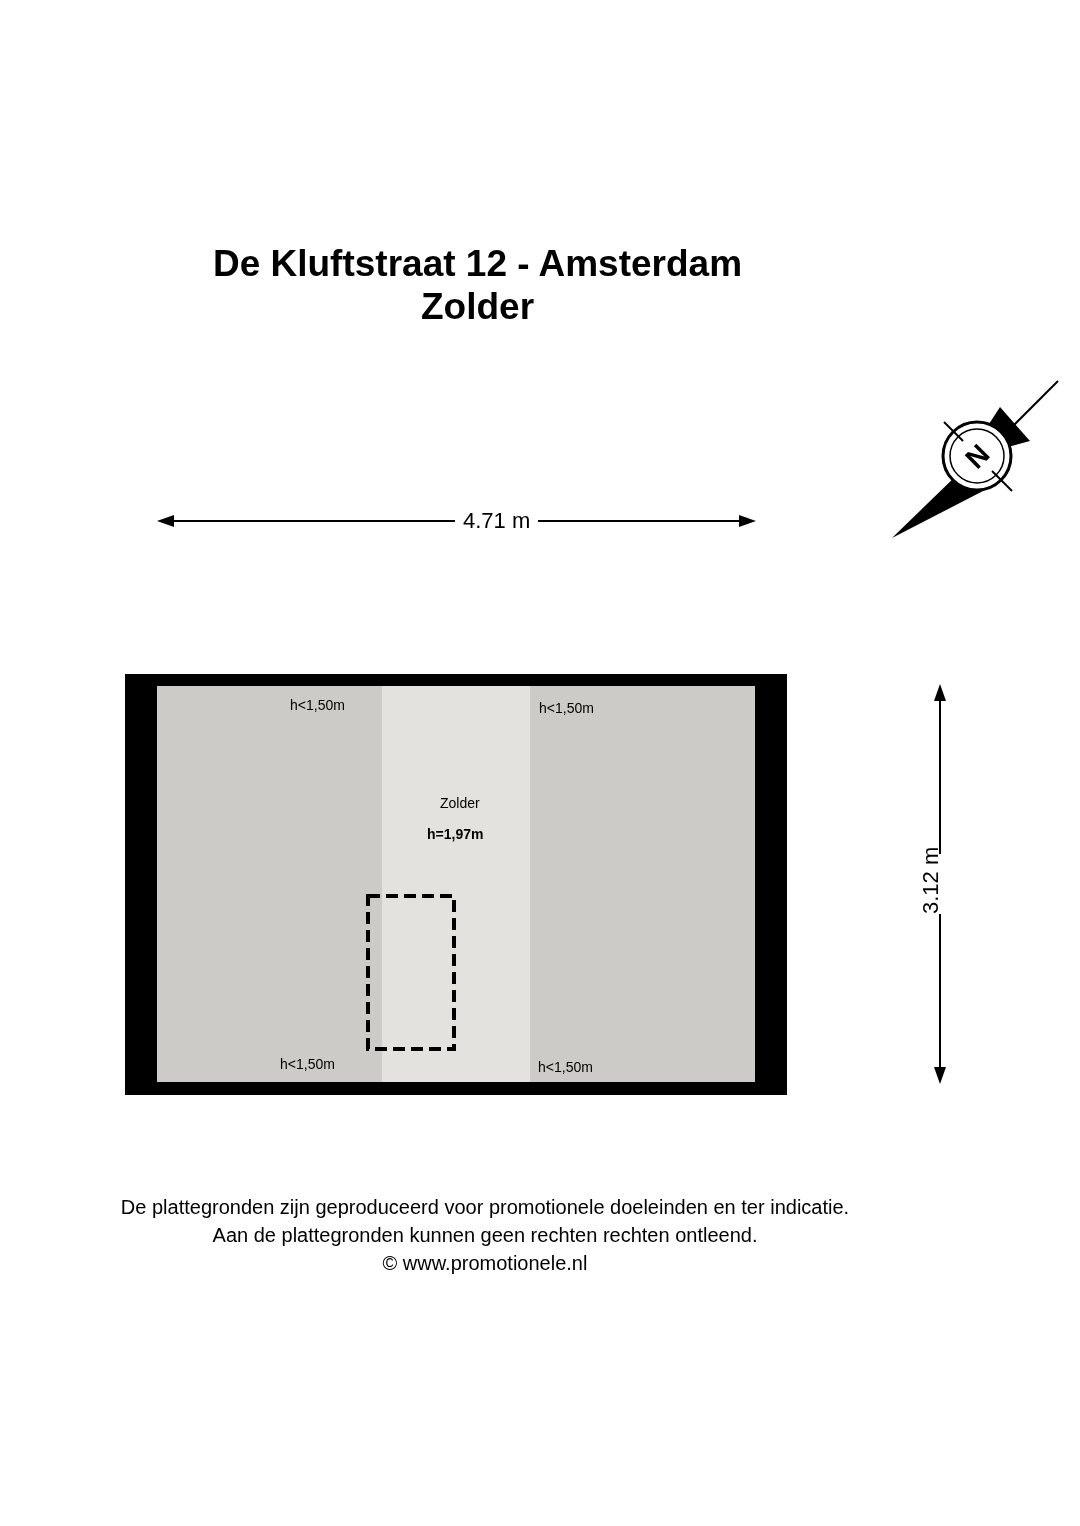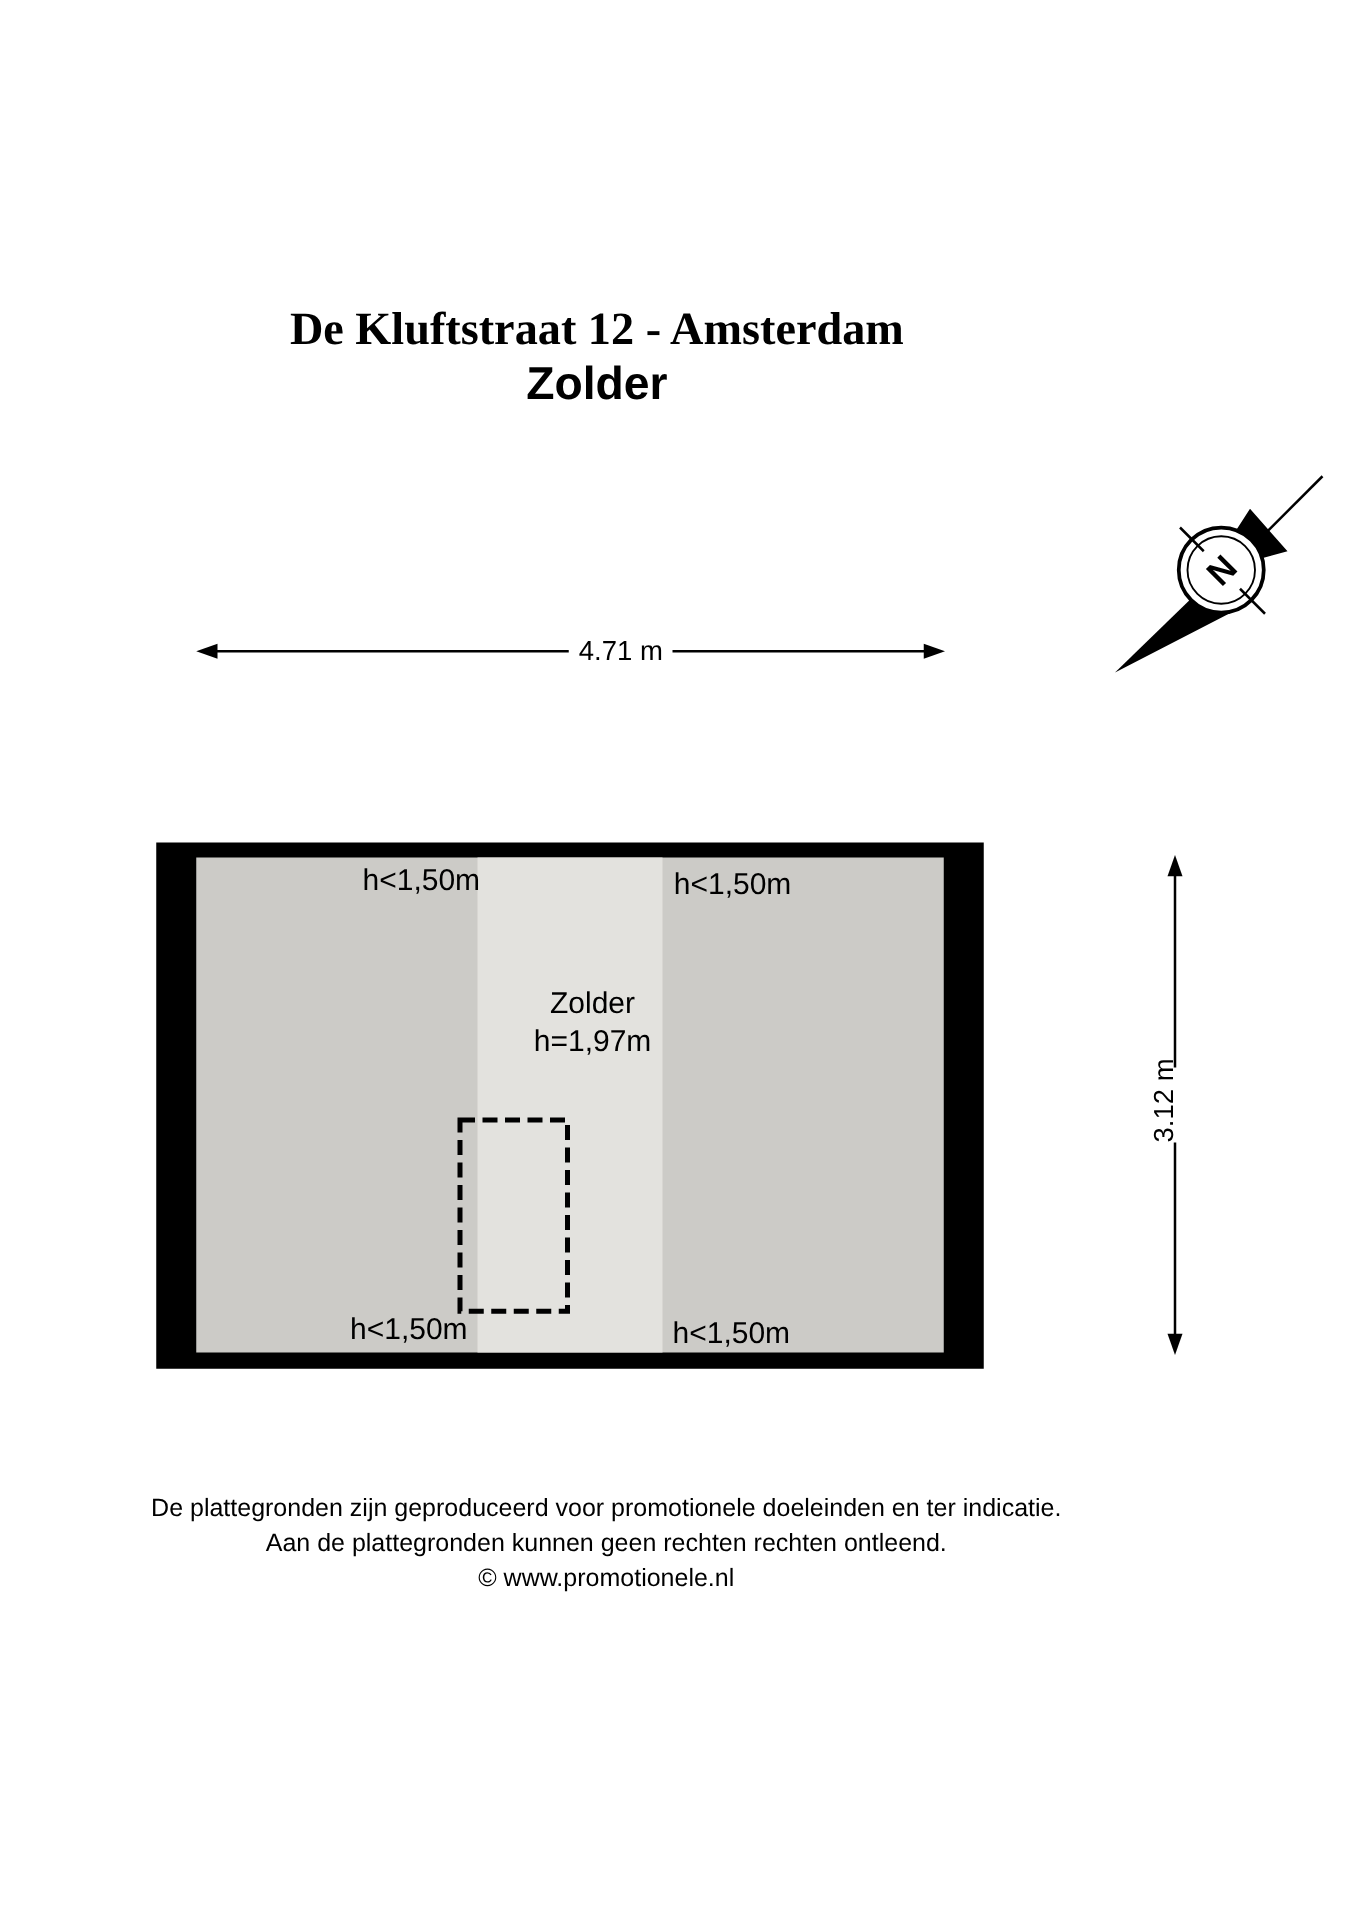--- a/index.html
+++ b/index.html
@@ -1,23 +1,23 @@
 <!DOCTYPE html>
 <html><head>
 <meta charset="utf-8">
 <style>
   html, body { margin:0; padding:0; background:#ffffff; }
   body { width:1080px; height:1526px; position:relative; overflow:hidden;
          font-family:"Liberation Sans", sans-serif; color:#000; }
   .title { position:absolute; left:0; width:955px; text-align:center;
            font-weight:bold; font-size:37px; line-height:42px; }
-  #title1 { top:243px;font-family:Liberation Serif, serif; }
+  #title1 { top:243px; }
   #title2 { top:286px; }
   .svgwrap { position:absolute; left:0; top:0; width:1080px; height:1526px; }
-  .lbl { position:absolute; font-size:24px; line-height:22px; white-space:nowrap; }
+  .lbl { position:absolute; font-size:14px; line-height:22px; white-space:nowrap; }
   .dim { position:absolute; font-size:22px; line-height:24px; background:#fff; padding:0 8px; white-space:nowrap; }
   #dim-w { left:408px; top:509px;margin-left:47px; }
   #dim-h { left:901px; top:872px; transform:rotate(-90deg); transform-origin:center; width:60px; text-align:center; padding:0; }
   .footer { position:absolute; left:0; width:970px; text-align:center; font-size:20px; line-height:28px; }
   #f1 { top:1193px; }
   #f2 { top:1221px; }
   #f3 { top:1249px; }
 </style>
 </head>
 <body>
@@ -60,17 +60,17 @@
 
 <div class="dim" id="dim-w">4.71 m</div>
 <div class="dim" id="dim-h">3.12 m</div>
 
 <div class="lbl" style="left:290px; top:694px;">h&lt;1,50m</div>
 <div class="lbl" style="left:539px; top:697px;">h&lt;1,50m</div>
 <div class="lbl" style="left:280px; top:1053px;">h&lt;1,50m</div>
 <div class="lbl" style="left:538px; top:1056px;">h&lt;1,50m</div>
 
 <div class="lbl" style="left:440px; top:792px;">Zolder</div>
-<div class="lbl" style="left:427px; top:823px;">h=1,97m</div>
+<div class="lbl" style="left:427px; top:823px;font-weight:bold;">h=1,97m</div>
 
 <div class="footer" id="f1">De plattegronden zijn geproduceerd voor promotionele doeleinden en ter indicatie.</div>
 <div class="footer" id="f2">Aan de plattegronden kunnen geen rechten rechten ontleend.</div>
 <div class="footer" id="f3">© www.promotionele.nl</div>
 
 </body></html>

